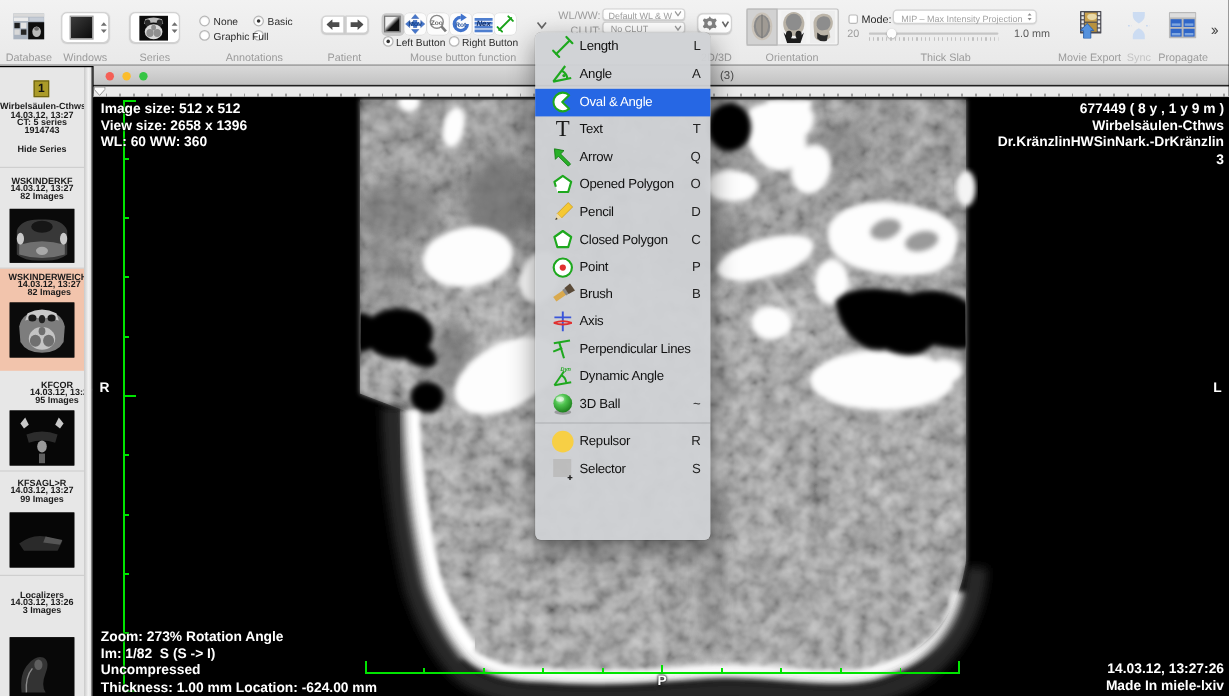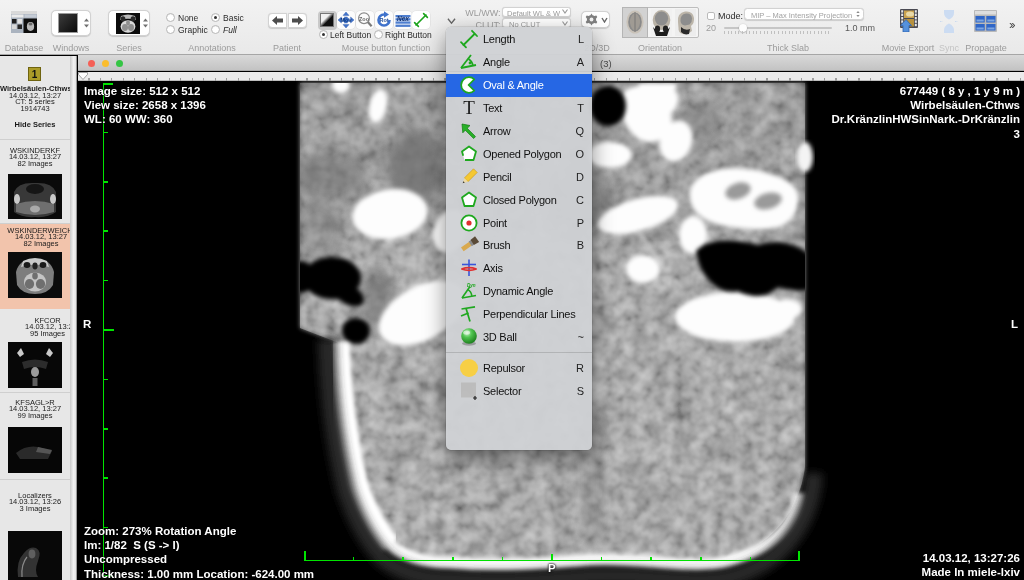--- a/index.html
+++ b/index.html
@@ -13,21 +13,21 @@
 .popbtn { position:absolute; background:#fff; border:1px solid #d2d2d2; border-radius:5px; box-shadow:0 0.5px 1px rgba(0,0,0,0.15); }
 .chev { position:absolute; width:7px; height:12px; }
 .radio { position:absolute; width:9px; height:9px; border-radius:50%; background:#fff; border:1px solid #b6b6b6; box-shadow:inset 0 0.5px 1px rgba(0,0,0,0.1); }
 .radio.sel::after { content:""; position:absolute; left:2px; top:2px; width:3px; height:3px; border-radius:50%; background:#333; }
 .rlabel { position:absolute; font-size:8.5px; color:#2b2b2b; white-space:nowrap; }
 .mbtn { position:absolute; width:18px; height:18px; border-radius:4px; top:11px; background:#fcfcfc; box-shadow:0 0 0 0.5px rgba(0,0,0,0.08); }
 
 
 #sidebar { position:absolute; left:0; top:56px; width:70px; height:524px; background:#e7e7e7; z-index:4; font-size:8px; color:#1a1a1a; }
 #sidescroll { position:absolute; left:70px; top:56px; width:7px; height:524px; background:linear-gradient(90deg,#c9c9c9,#f2f2f2 60%,#e2e2e2); border-right:1px solid #9a9a9a; z-index:4; }
-.sb-c { text-align:center; line-height:6.4px; font-size:7px; white-space:nowrap; overflow:visible; }
+.sb-c { text-align:center; line-height:6.4px; font-size:7px; white-space:nowrap; overflow:visible;font-weight:bold; }
 .sbthumb { position:absolute; left:8px; width:54px; background:#000; filter:blur(0.4px); }
 
 
 #viewer { position:absolute; left:78px; top:55px; width:946px; height:525px; }
 #titlebar { position:absolute; left:0; top:0; width:946px; height:16px;
   background:linear-gradient(#d9d9d9,#c3c3c3); border-bottom:1px solid #aaa; }
 .tl { position:absolute; top:4.5px; width:7px; height:7px; border-radius:50%; }
 #sliderstrip { position:absolute; left:0; top:17px; width:946px; height:9px; background:#ebebeb; border-bottom:1px solid #bdbdbd; }
 #canvas { position:absolute; left:0; top:26px; width:946px; height:499px; background:#000; }
 .ov { position:absolute; color:#fff; font-weight:bold; font-size:11.5px; line-height:14.4px; text-shadow:0 0 2px #000, 0 0 2px #000; white-space:pre; }
@@ -87,21 +87,21 @@
       </svg>
     <div class="tlabel" style="left:129px;">Series</div>
 
     <div class="radio" style="left:166px;top:12.5px;"></div>
       <div class="rlabel" style="left:178px;top:12.5px;">None</div>
     <div class="radio" style="left:166px;top:25px;"></div>
       <div class="rlabel" style="left:178px;top:25px;">Graphic</div>
     <div class="radio sel" style="left:211px;top:12.5px;"></div>
       <div class="rlabel" style="left:223px;top:12.5px;">Basic</div>
     <div class="radio" style="left:211px;top:25px;"></div>
-      <div class="rlabel" style="left:223px;top:25px;font-style:italic;">Full</div>
+      <div class="rlabel" style="left:210px;top:25px;">Full</div>
     <div class="tlabel" style="left:212px;">Annotations</div>
 
     <div class="popbtn" style="left:268px;top:13px;width:19px;height:15px;border-radius:4px 0 0 4px;"></div>
     <div class="popbtn" style="left:288px;top:13px;width:19px;height:15px;border-radius:0 4px 4px 0;"></div>
     <svg style="position:absolute;left:272px;top:16px;" width="11" height="9" viewBox="0 0 11 9">
         <path d="M5 0 L5 2.6 L11 2.6 L11 6.4 L5 6.4 L5 9 L0 4.5 Z" fill="#4d4d4d"></path>
       </svg>
     <svg style="position:absolute;left:292px;top:16px;" width="11" height="9" viewBox="0 0 11 9">
         <path d="M6 0 L6 2.6 L0 2.6 L0 6.4 L6 6.4 L6 9 L11 4.5 Z" fill="#4d4d4d"></path>
       </svg>
@@ -595,41 +595,41 @@
               <path d="M2.5 11 Q10 8.2 17.5 11"></path>
               <path d="M2.5 11 Q10 13.8 17.5 11"></path>
             </g>
           </svg>
         </span>
         <span class="tx">Axis</span>
       </div>
     <div class="mi">
         <span class="ic">
           <svg width="22" height="20" viewBox="0 0 22 20">
+            <g stroke="#1ea81e" stroke-width="1.7" fill="none">
+              <line x1="3.5" y1="5" x2="17" y2="2.8"></line>
+              <line x1="8" y1="4.3" x2="12" y2="17.5"></line>
+              <line x1="3" y1="12" x2="10.5" y2="9"></line>
+            </g>
+          </svg>
+        </span>
+        <span class="tx">Perpendicular Lines</span>
+      </div>
+    <div class="mi">
+        <span class="ic">
+          <svg width="22" height="20" viewBox="0 0 22 20">
             <g stroke="#1ea81e" stroke-width="1.6" fill="none">
               <path d="M4 17 L18 14.5"></path>
               <path d="M4 17 L12 5.5"></path>
               <path d="M9.8 8.6 Q13.4 10.6 13.8 14.8"></path>
             </g>
             <text x="9" y="5.5" font-size="4.6" fill="#1ea81e" font-weight="bold" font-style="italic">Dyn</text>
           </svg>
         </span>
         <span class="tx">Dynamic Angle</span>
-      </div>
-    <div class="mi">
-        <span class="ic">
-          <svg width="22" height="20" viewBox="0 0 22 20">
-            <g stroke="#1ea81e" stroke-width="1.7" fill="none">
-              <line x1="3.5" y1="5" x2="17" y2="2.8"></line>
-              <line x1="8" y1="4.3" x2="12" y2="17.5"></line>
-              <line x1="3" y1="12" x2="10.5" y2="9"></line>
-            </g>
-          </svg>
-        </span>
-        <span class="tx">Perpendicular Lines</span>
       </div>
     <div class="mi">
         <span class="ic">
           <svg width="20" height="20" viewBox="0 0 20 20">
             <defs>
               <radialGradient id="ball" cx="0.38" cy="0.3" r="0.85">
                 <stop offset="0" stop-color="#c9f0c9"></stop>
                 <stop offset="0.35" stop-color="#4fc44f"></stop>
                 <stop offset="1" stop-color="#0c680c"></stop>
               </radialGradient>

